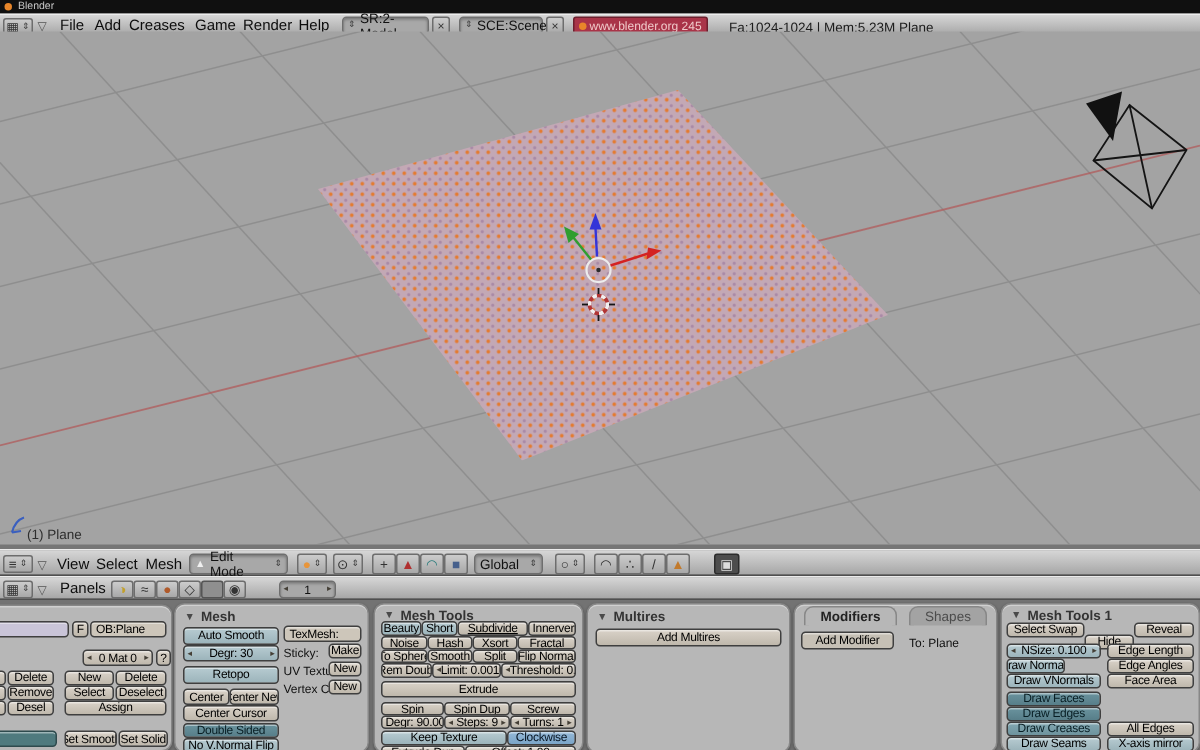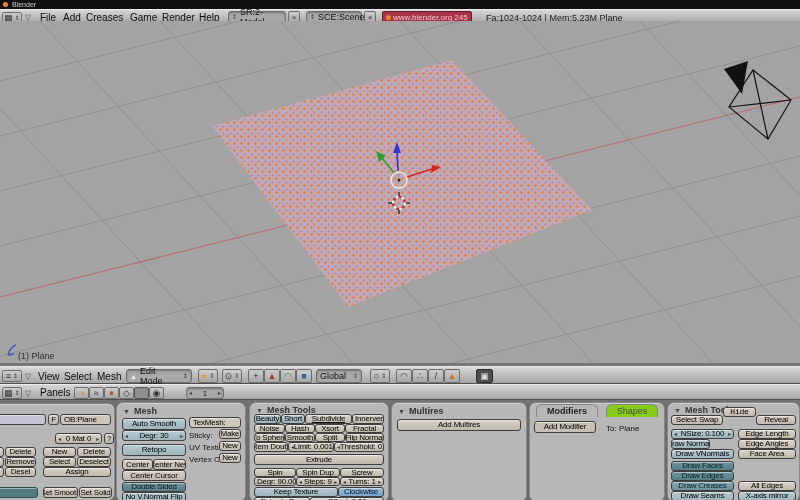--- a/index.html
+++ b/index.html
@@ -38,21 +38,21 @@
   
   .panel{position:absolute;background:#b7b7b7;border:1px solid #878787;border-radius:7px;
          overflow:hidden;box-shadow:inset 0 1px 0 rgba(255,255,255,.35),0 1px 2px rgba(0,0,0,.25);}
   .ptitle{position:absolute;font-size:9px;font-weight:bold;color:#333;display:flex;gap:4px;align-items:center;}
   .ptitle .tri{font-size:7px;color:#4a4a4a;}
   .plbl{position:absolute;font-size:8px;color:#101010;}
   .tab{position:absolute;box-sizing:border-box;font-size:9px;display:flex;align-items:center;
        justify-content:center;border:1px solid #878787;border-bottom:none;
        border-radius:6px 6px 0 0;}
   .tab.on{background:#b7b7b7;color:#222;font-weight:bold;}
-  .tab.off{background:#84cc16;color:#4c4c4c;}
+  .tab.off{background:#a3a3a3;color:#4c4c4c;}
   
   #titlebar{position:absolute;top:0;left:0;width:800px;height:9px;background:#101010;
             display:flex;align-items:center;gap:4px;padding-left:3px;box-sizing:border-box;}
   #titlebar .logo{width:5px;height:5px;border-radius:50%;background:#e8862a;}
   #titlebar .t{font-size:7px;color:#c9c9c9;line-height:1;}
   .badge{position:absolute;display:flex;align-items:center;gap:2px;background:#a93448;
          border:1px solid #6c1f2d;border-radius:2px;color:#f0c9c9;font-size:8px;
          padding:0 3px;box-sizing:border-box;}
   .badge .dot{width:5px;height:5px;border-radius:50%;background:#e8862a;}
   .stats{position:absolute;font-size:9px;color:#1c1c1c;}
@@ -405,21 +405,21 @@
       <div class="btn" style="left:4px;top:18px;width:62px;height:12px;background:#c6c0b5;">Add Modifier</div>
       <div class="plbl" style="left:76px;top:21px;">To: Plane</div>
     </div>
 
     <div class="panel" style="left:667px;top:2px;width:131px;height:98px;">
       <div class="ptitle" style="left:6px;top:2px;">
         <span class="tri">▼</span>
         <span>Mesh Tools 1</span>
       </div>
       <div class="btn" style="left:3px;top:12px;width:52px;height:10px;">Select Swap</div>
-      <div class="btn" style="left:55px;top:4px;width:33px;height:10px;font-family:Liberation Mono, monospace;">Hide</div>
+      <div class="btn" style="left:55px;top:20px;width:33px;height:10px;">Hide</div>
       <div class="btn" style="left:88px;top:12px;width:40px;height:10px;">Reveal</div>
 
       <div class="btn b-blue spin" style="left:3px;top:26px;width:63px;height:10px;">
         <span class="ar">◂</span>
         <span class="v">NSize: 0.100</span>
         <span class="ar">▸</span>
       </div>
       <div class="btn b-blue" style="left:3px;top:36px;width:39px;height:10px;">Draw Normals</div>
       <div class="btn b-blue" style="left:3px;top:46px;width:63px;height:10px;">Draw VNormals</div>
 

